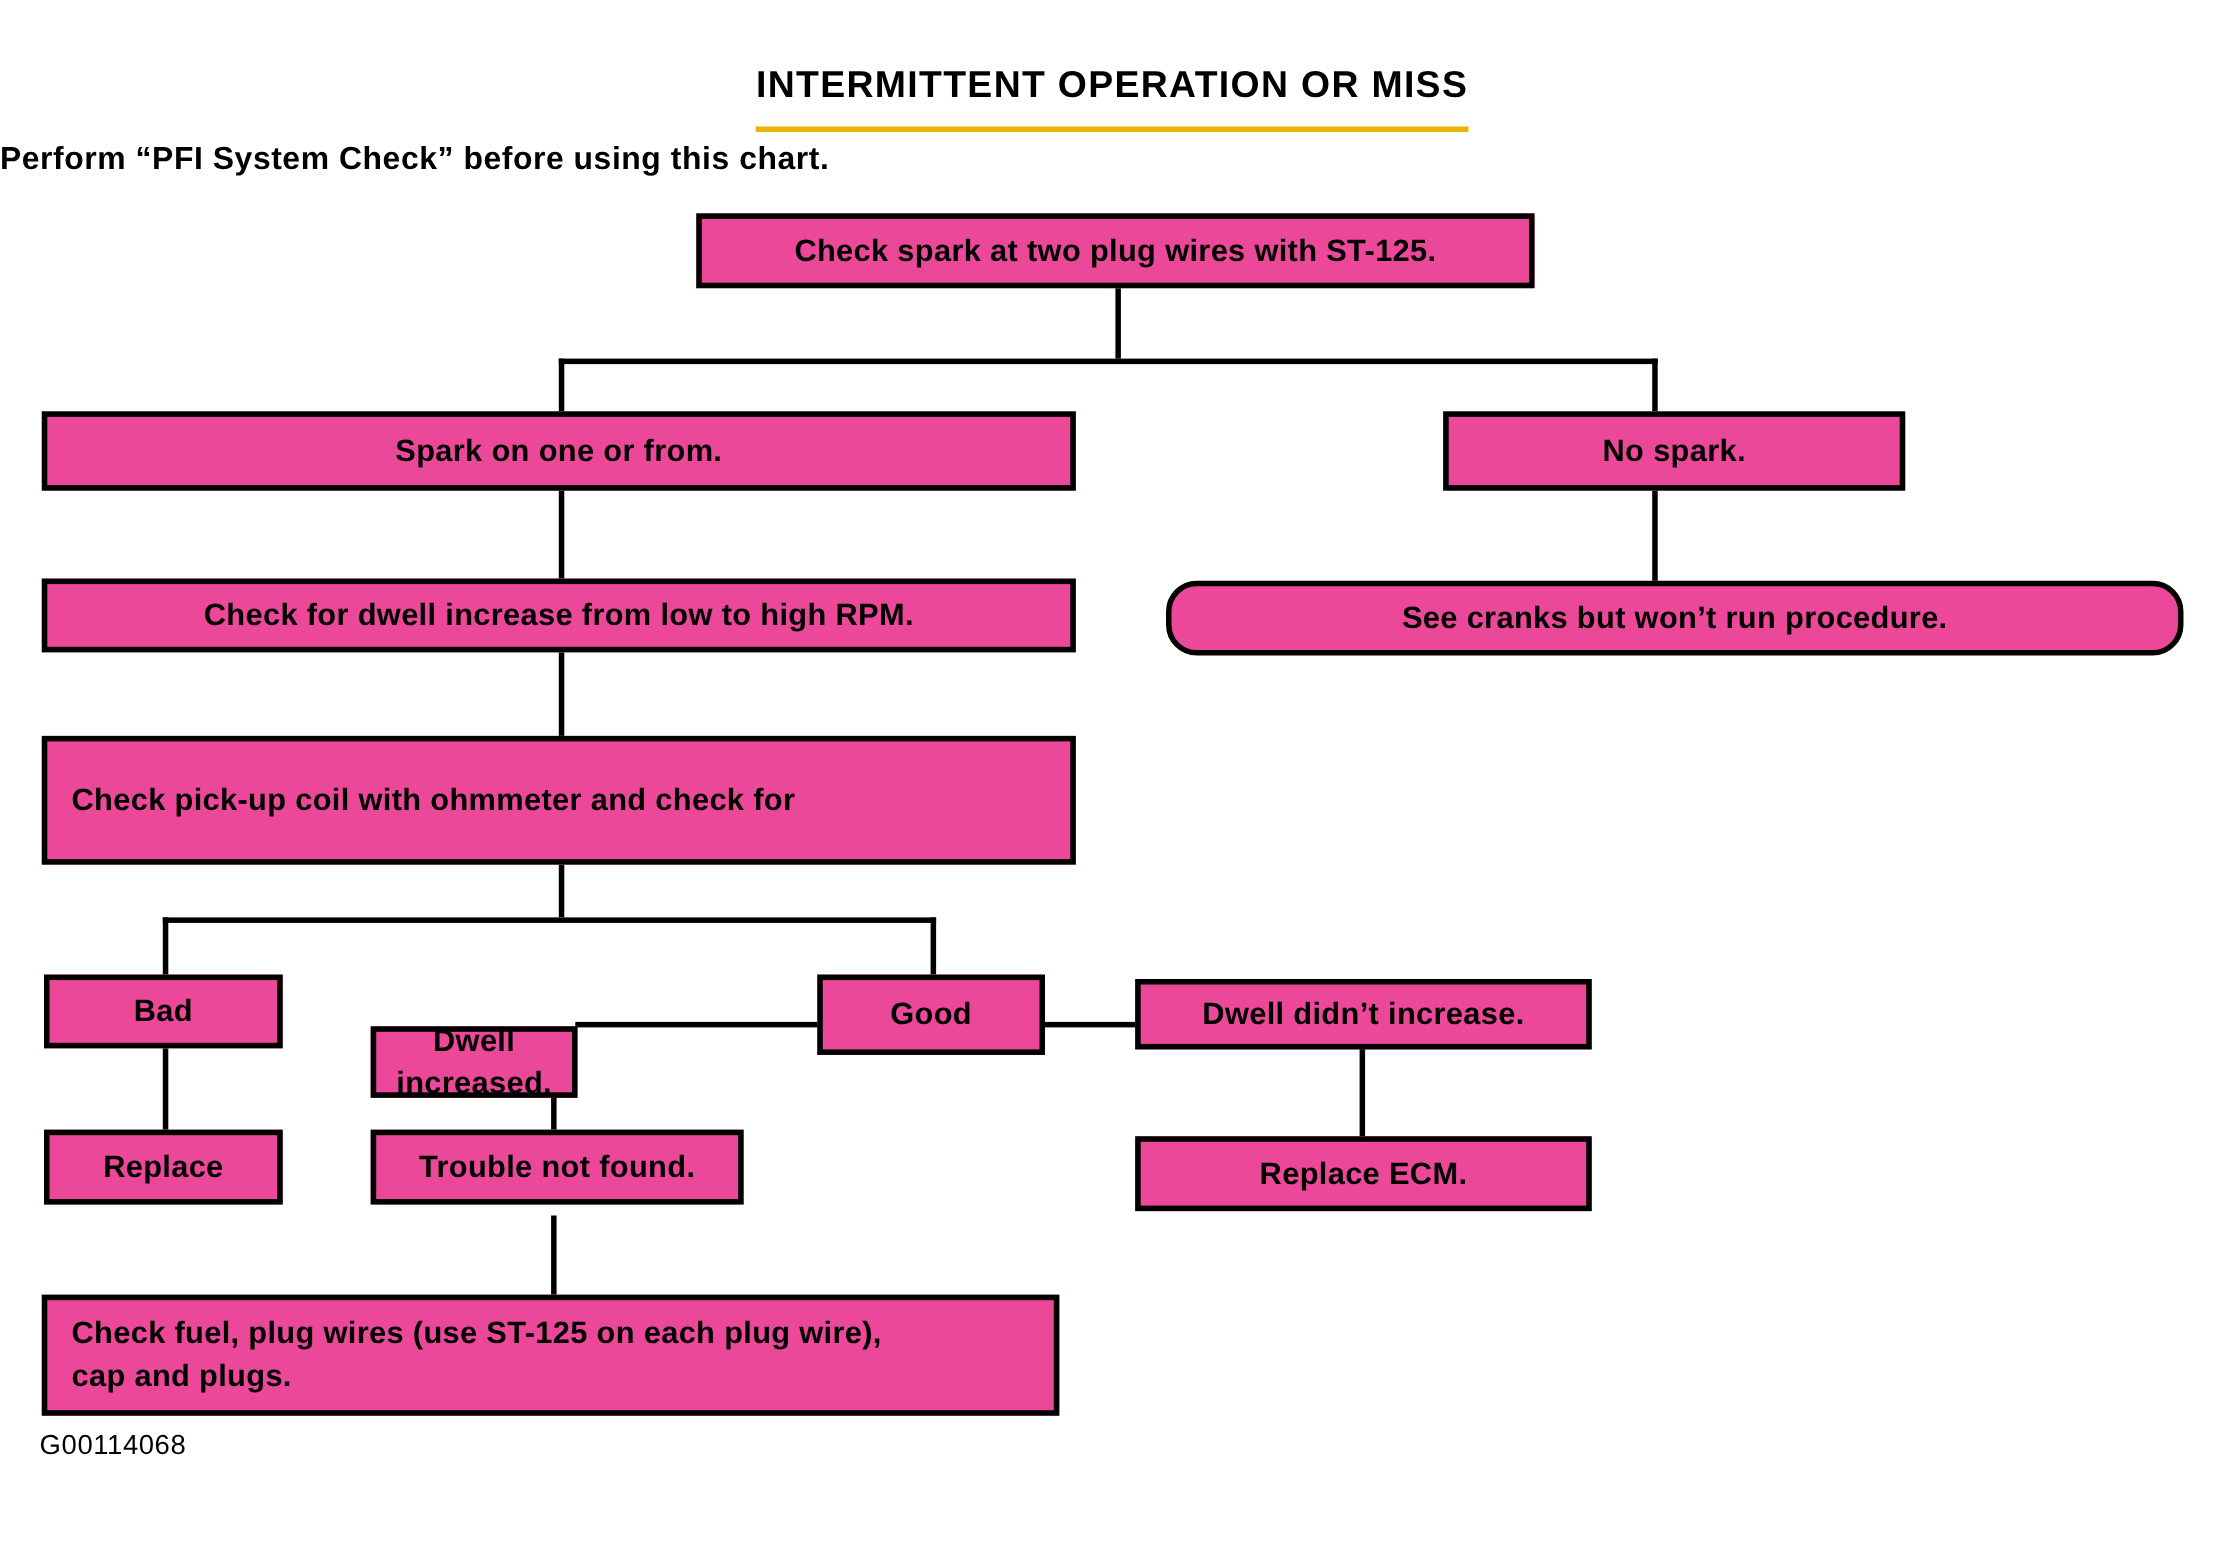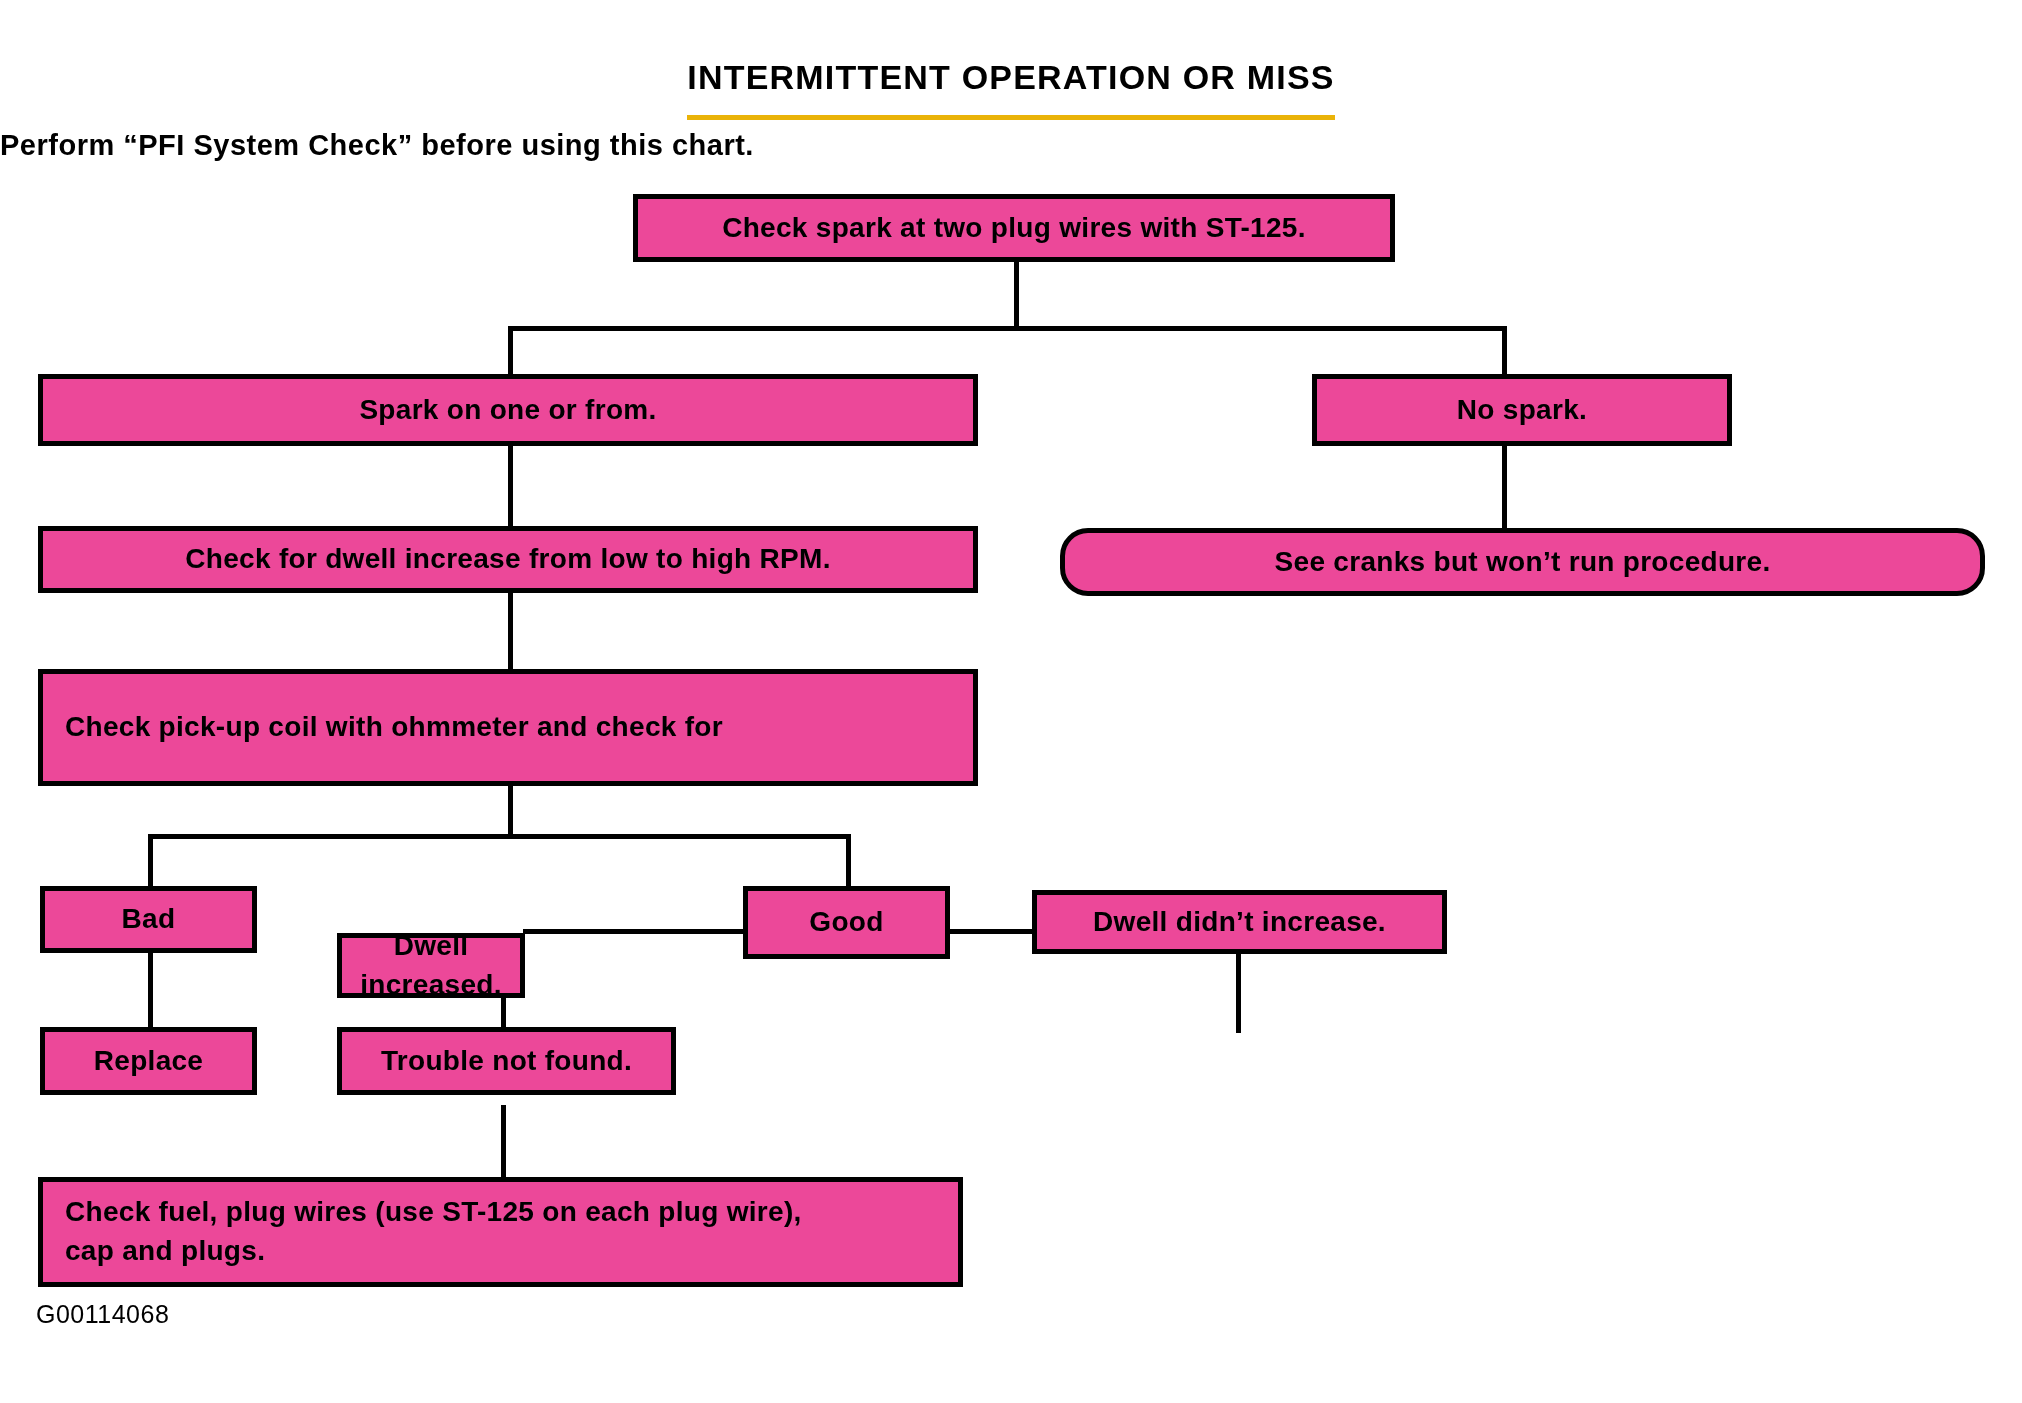--- a/index.html
+++ b/index.html
@@ -169,20 +169,23 @@
   </div>
 
   <div class="node center" style="left:40px; top:1027px; width:217px; height:68px;">
     <span class="txt">Replace</span>
   </div>
 
   <div class="node center" style="left:337px; top:1027px; width:339px; height:68px;">
     <span class="txt">Trouble not found.</span>
   </div>
 
+  <div class="node center" style="left:1032px; top:1033px; width:415px; height:68px;">
+    <span class="txt">Replace ECM.</span>
+  </div>
 
   <div class="node left two-line" style="left:38px; top:1177px; width:925px; height:110px;">
     <span class="txt">
       <span>Check fuel, plug wires (use ST-125 on each plug wire),</span><br>
       <span>cap and plugs.</span>
     </span>
   </div>
 
   <div class="figure-id">G00114068</div>
 

